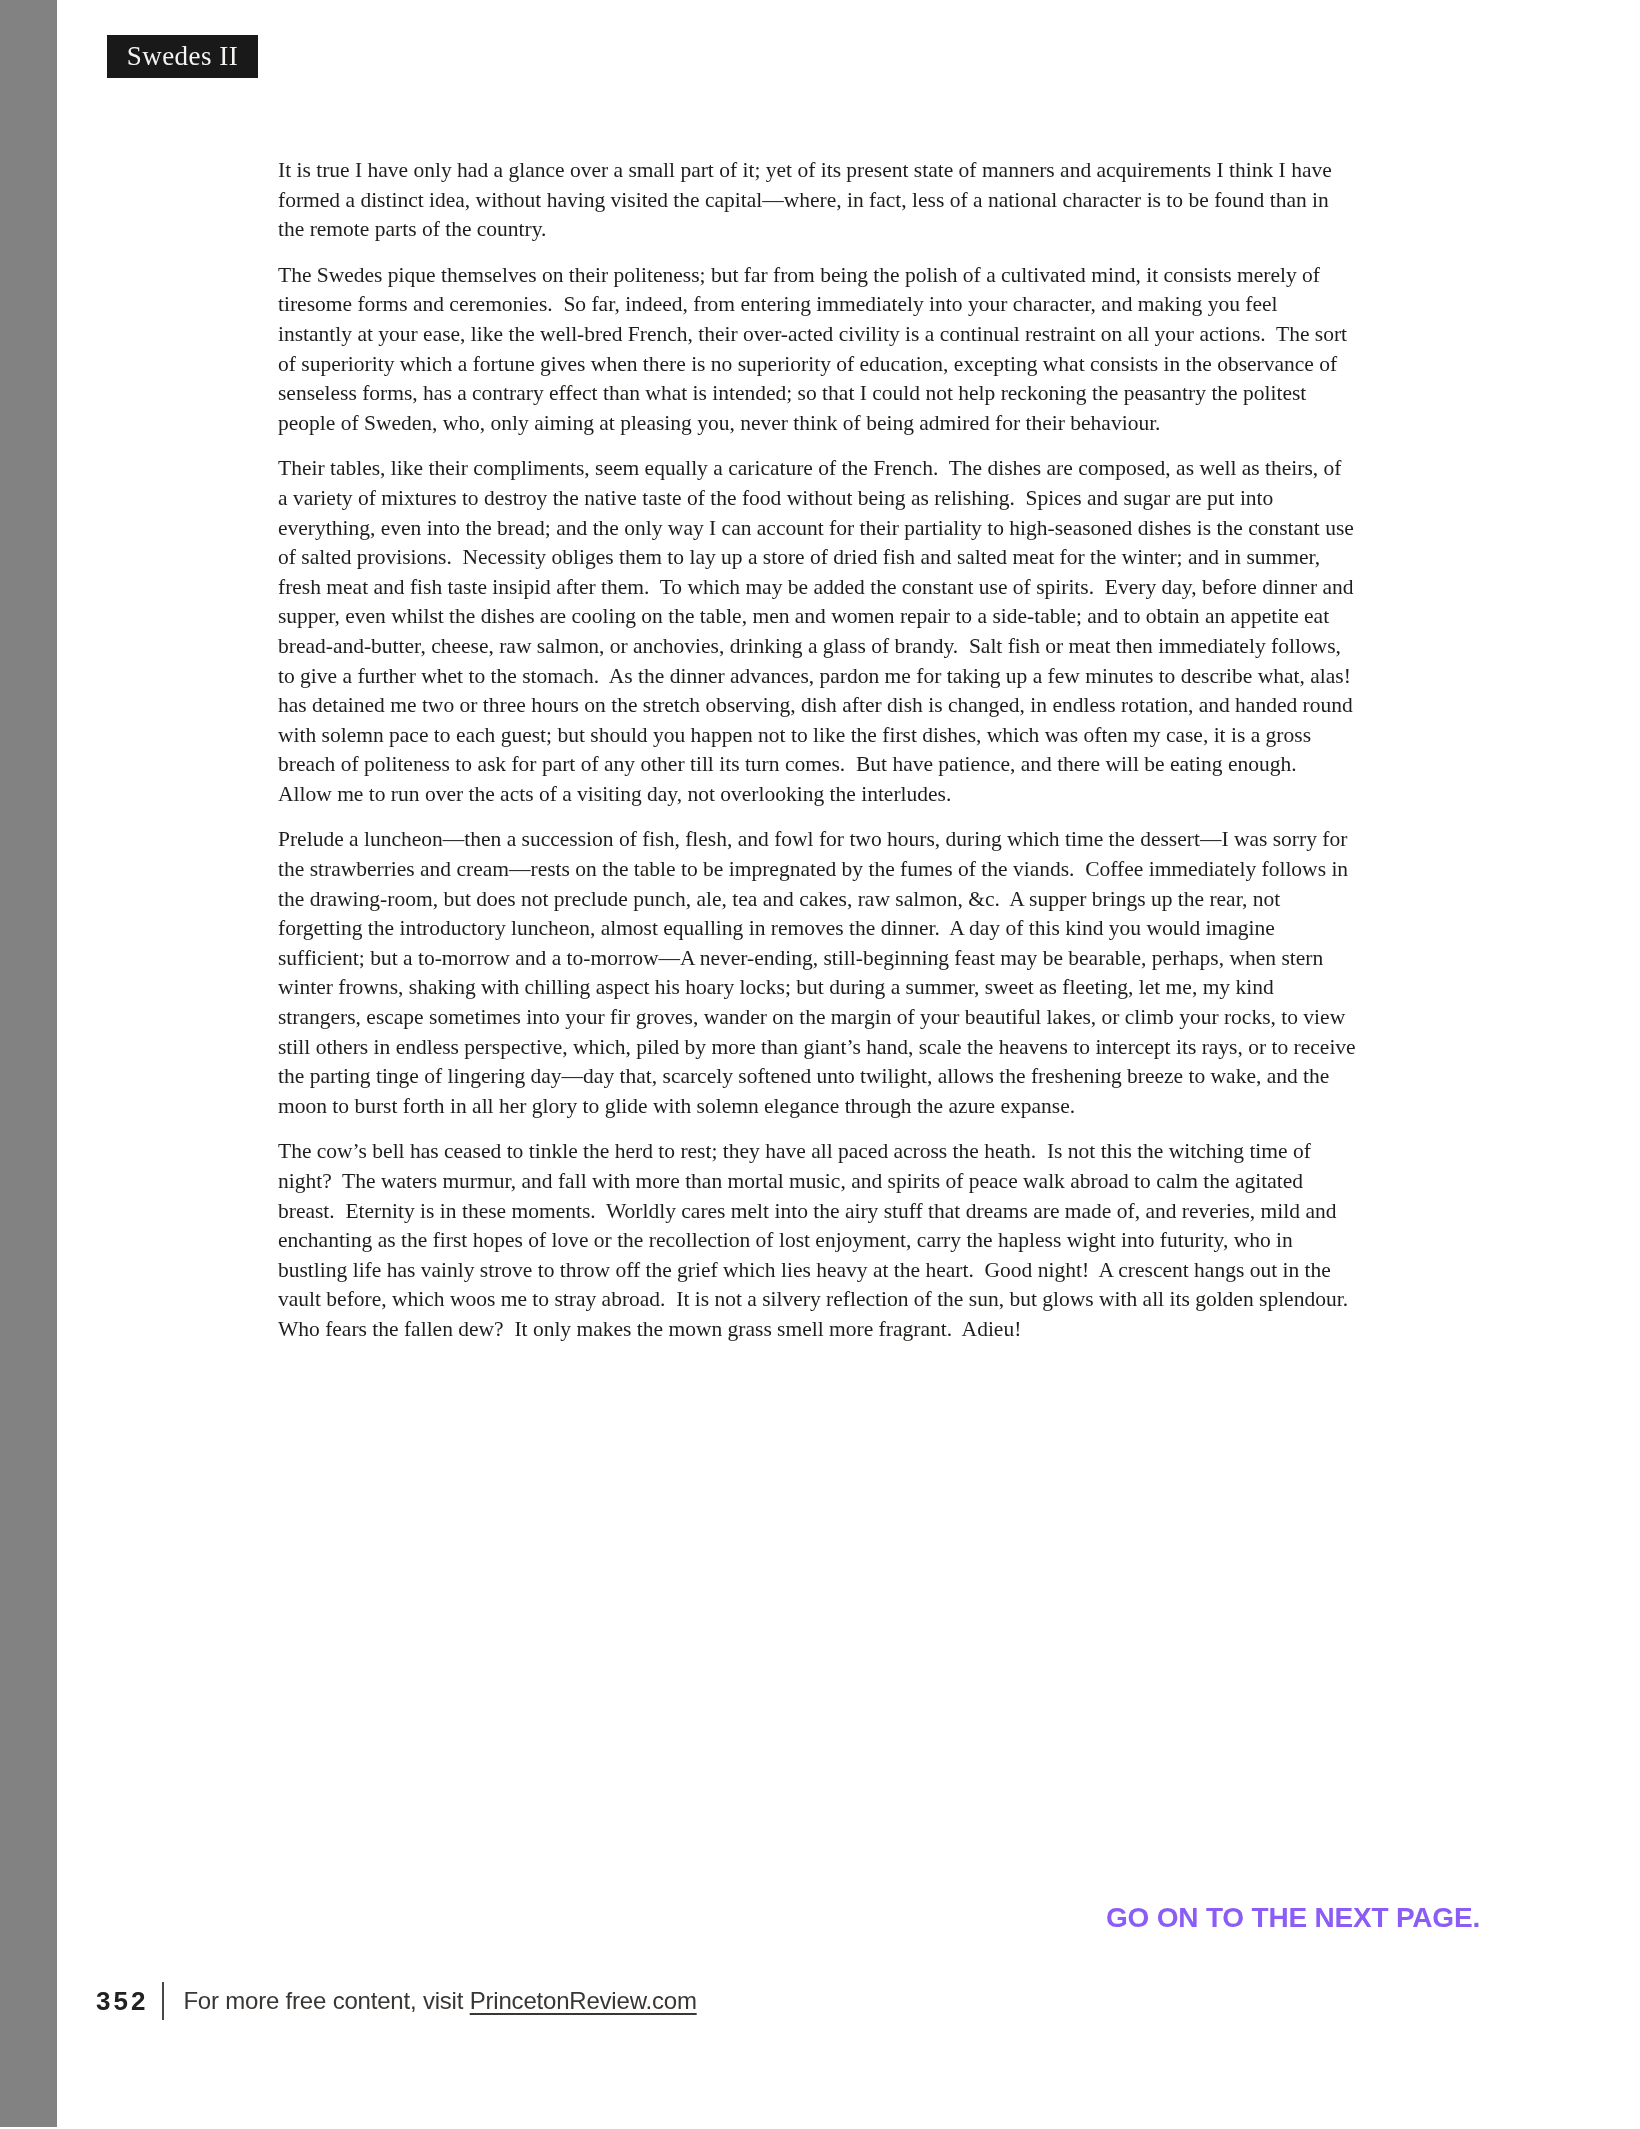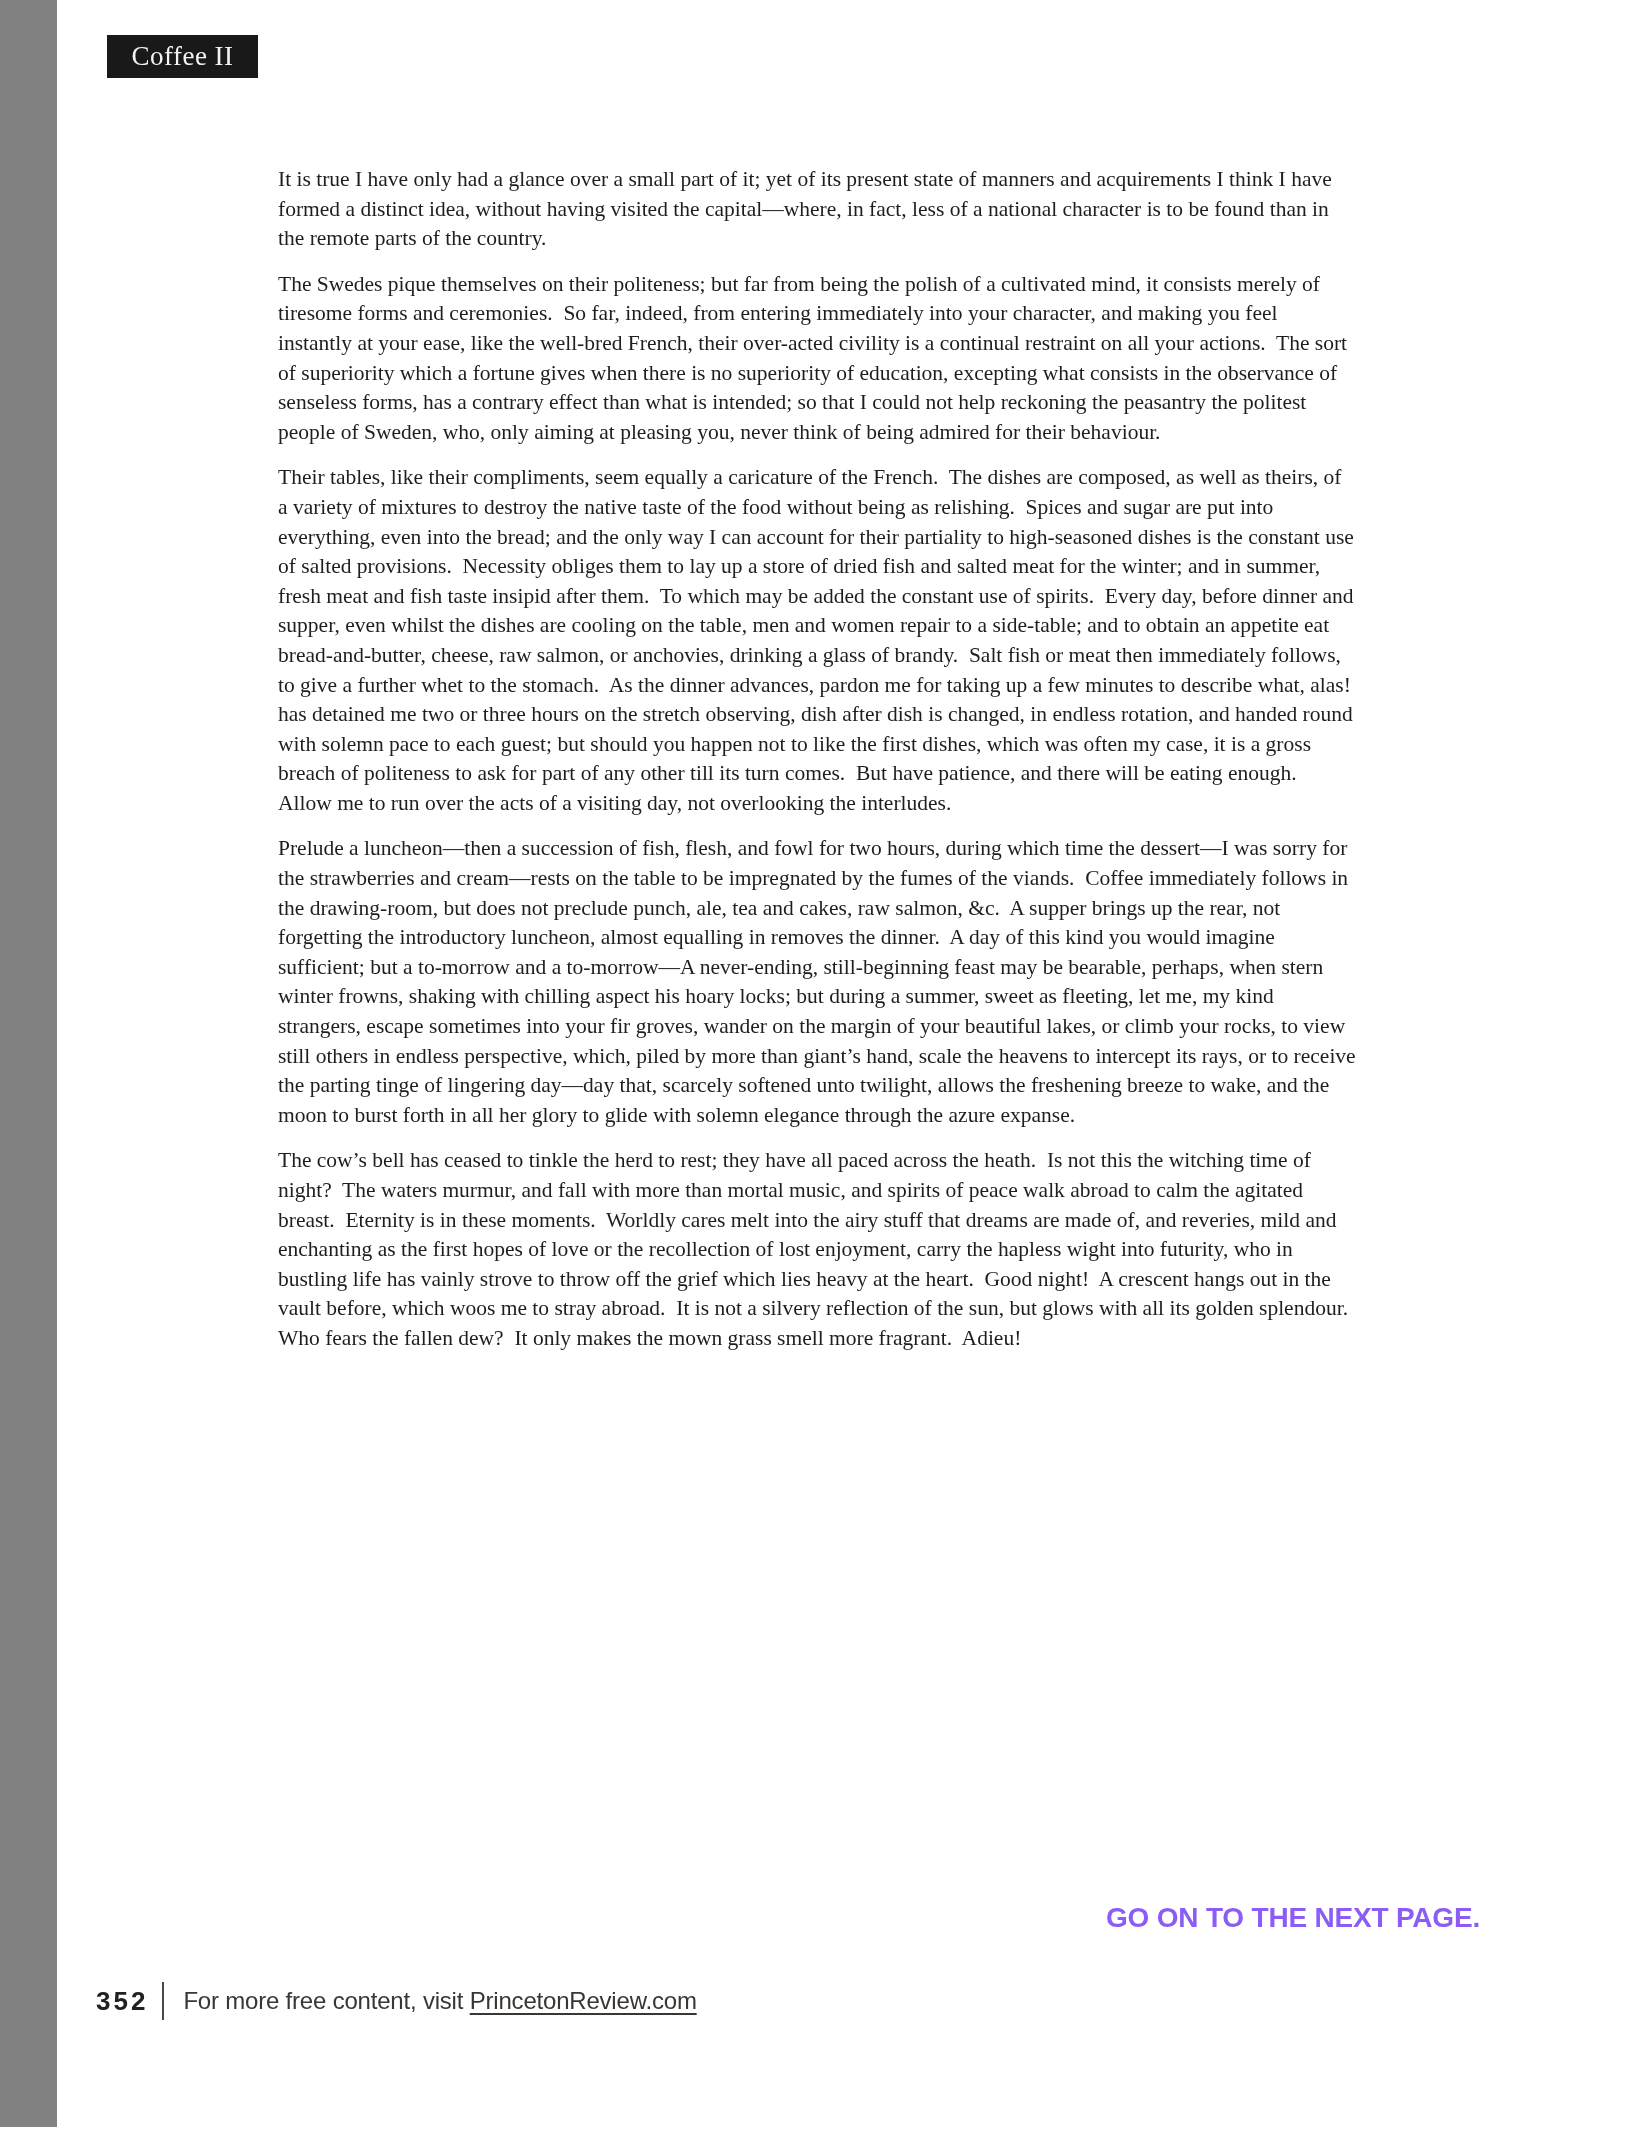--- a/index.html
+++ b/index.html
@@ -34,21 +34,21 @@
     font-family: "Liberation Serif", serif;
     font-size: 27px;
     display: flex;
     align-items: center;
     justify-content: center;
     letter-spacing: 0.5px;
   }
   .passage {
     position: absolute;
     left: 278px;
-    top: 165px;
+    top: 156px;
     width: 1078px;
     color: #201e1c;
     font-size: 21.5px;
     line-height: 29.6px;
     text-align: left;
   }
   .passage p {
     margin: 0 0 16px 0;
     white-space: pre-wrap;
   }
@@ -99,21 +99,21 @@
   }
 </style>
 </head>
 <body>
 
 <div class="page">
 
   <div class="margin-band"></div>
 
   <div class="section-label">
-    <span>Coffee II</span>
+    <span>Swedes II</span>
   </div>
 
   <main class="passage">
     <p>It is true I have only had a glance over a small part of it; yet of its present state of manners and acquirements I think I have formed a distinct idea, without having visited the capital—where, in fact, less of a national character is to be found than in the remote parts of the country.</p>
     <p>The Swedes pique themselves on their politeness; but far from being the polish of a cultivated mind, it consists merely of tiresome forms and ceremonies.  So far, indeed, from entering immediately into your character, and making you feel instantly at your ease, like the well-bred French, their over-acted civility is a continual restraint on all your actions.  The sort of superiority which a fortune gives when there is no superiority of education, excepting what consists in the observance of senseless forms, has a contrary effect than what is intended; so that I could not help reckoning the peasantry the politest people of Sweden, who, only aiming at pleasing you, never think of being admired for their behaviour.</p>
     <p>Their tables, like their compliments, seem equally a caricature of the French.  The dishes are composed, as well as theirs, of a variety of mixtures to destroy the native taste of the food without being as relishing.  Spices and sugar are put into everything, even into the bread; and the only way I can account for their partiality to high-seasoned dishes is the constant use of salted provisions.  Necessity obliges them to lay up a store of dried fish and salted meat for the winter; and in summer, fresh meat and fish taste insipid after them.  To which may be added the constant use of spirits.  Every day, before dinner and supper, even whilst the dishes are cooling on the table, men and women repair to a side-table; and to obtain an appetite eat bread-and-butter, cheese, raw salmon, or anchovies, drinking a glass of brandy.  Salt fish or meat then immediately follows, to give a further whet to the stomach.  As the dinner advances, pardon me for taking up a few minutes to describe what, alas! has detained me two or three hours on the stretch observing, dish after dish is changed, in endless rotation, and handed round with solemn pace to each guest; but should you happen not to like the first dishes, which was often my case, it is a gross breach of politeness to ask for part of any other till its turn comes.  But have patience, and there will be eating enough.  Allow me to run over the acts of a visiting day, not overlooking the interludes.</p>
     <p>Prelude a luncheon—then a succession of fish, flesh, and fowl for two hours, during which time the dessert—I was sorry for the strawberries and cream—rests on the table to be impregnated by the fumes of the viands.  Coffee immediately follows in the drawing-room, but does not preclude punch, ale, tea and cakes, raw salmon, &amp;c.  A supper brings up the rear, not forgetting the introductory luncheon, almost equalling in removes the dinner.  A day of this kind you would imagine sufficient; but a to-morrow and a to-morrow—A never-ending, still-beginning feast may be bearable, perhaps, when stern winter frowns, shaking with chilling aspect his hoary locks; but during a summer, sweet as fleeting, let me, my kind strangers, escape sometimes into your fir groves, wander on the margin of your beautiful lakes, or climb your rocks, to view still others in endless perspective, which, piled by more than giant’s hand, scale the heavens to intercept its rays, or to receive the parting tinge of lingering day—day that, scarcely softened unto twilight, allows the freshening breeze to wake, and the moon to burst forth in all her glory to glide with solemn elegance through the azure expanse.</p>
     <p>The cow’s bell has ceased to tinkle the herd to rest; they have all paced across the heath.  Is not this the witching time of night?  The waters murmur, and fall with more than mortal music, and spirits of peace walk abroad to calm the agitated breast.  Eternity is in these moments.  Worldly cares melt into the airy stuff that dreams are made of, and reveries, mild and enchanting as the first hopes of love or the recollection of lost enjoyment, carry the hapless wight into futurity, who in bustling life has vainly strove to throw off the grief which lies heavy at the heart.  Good night!  A crescent hangs out in the vault before, which woos me to stray abroad.  It is not a silvery reflection of the sun, but glows with all its golden splendour.  Who fears the fallen dew?  It only makes the mown grass smell more fragrant.  Adieu!</p>
   </main>
 

